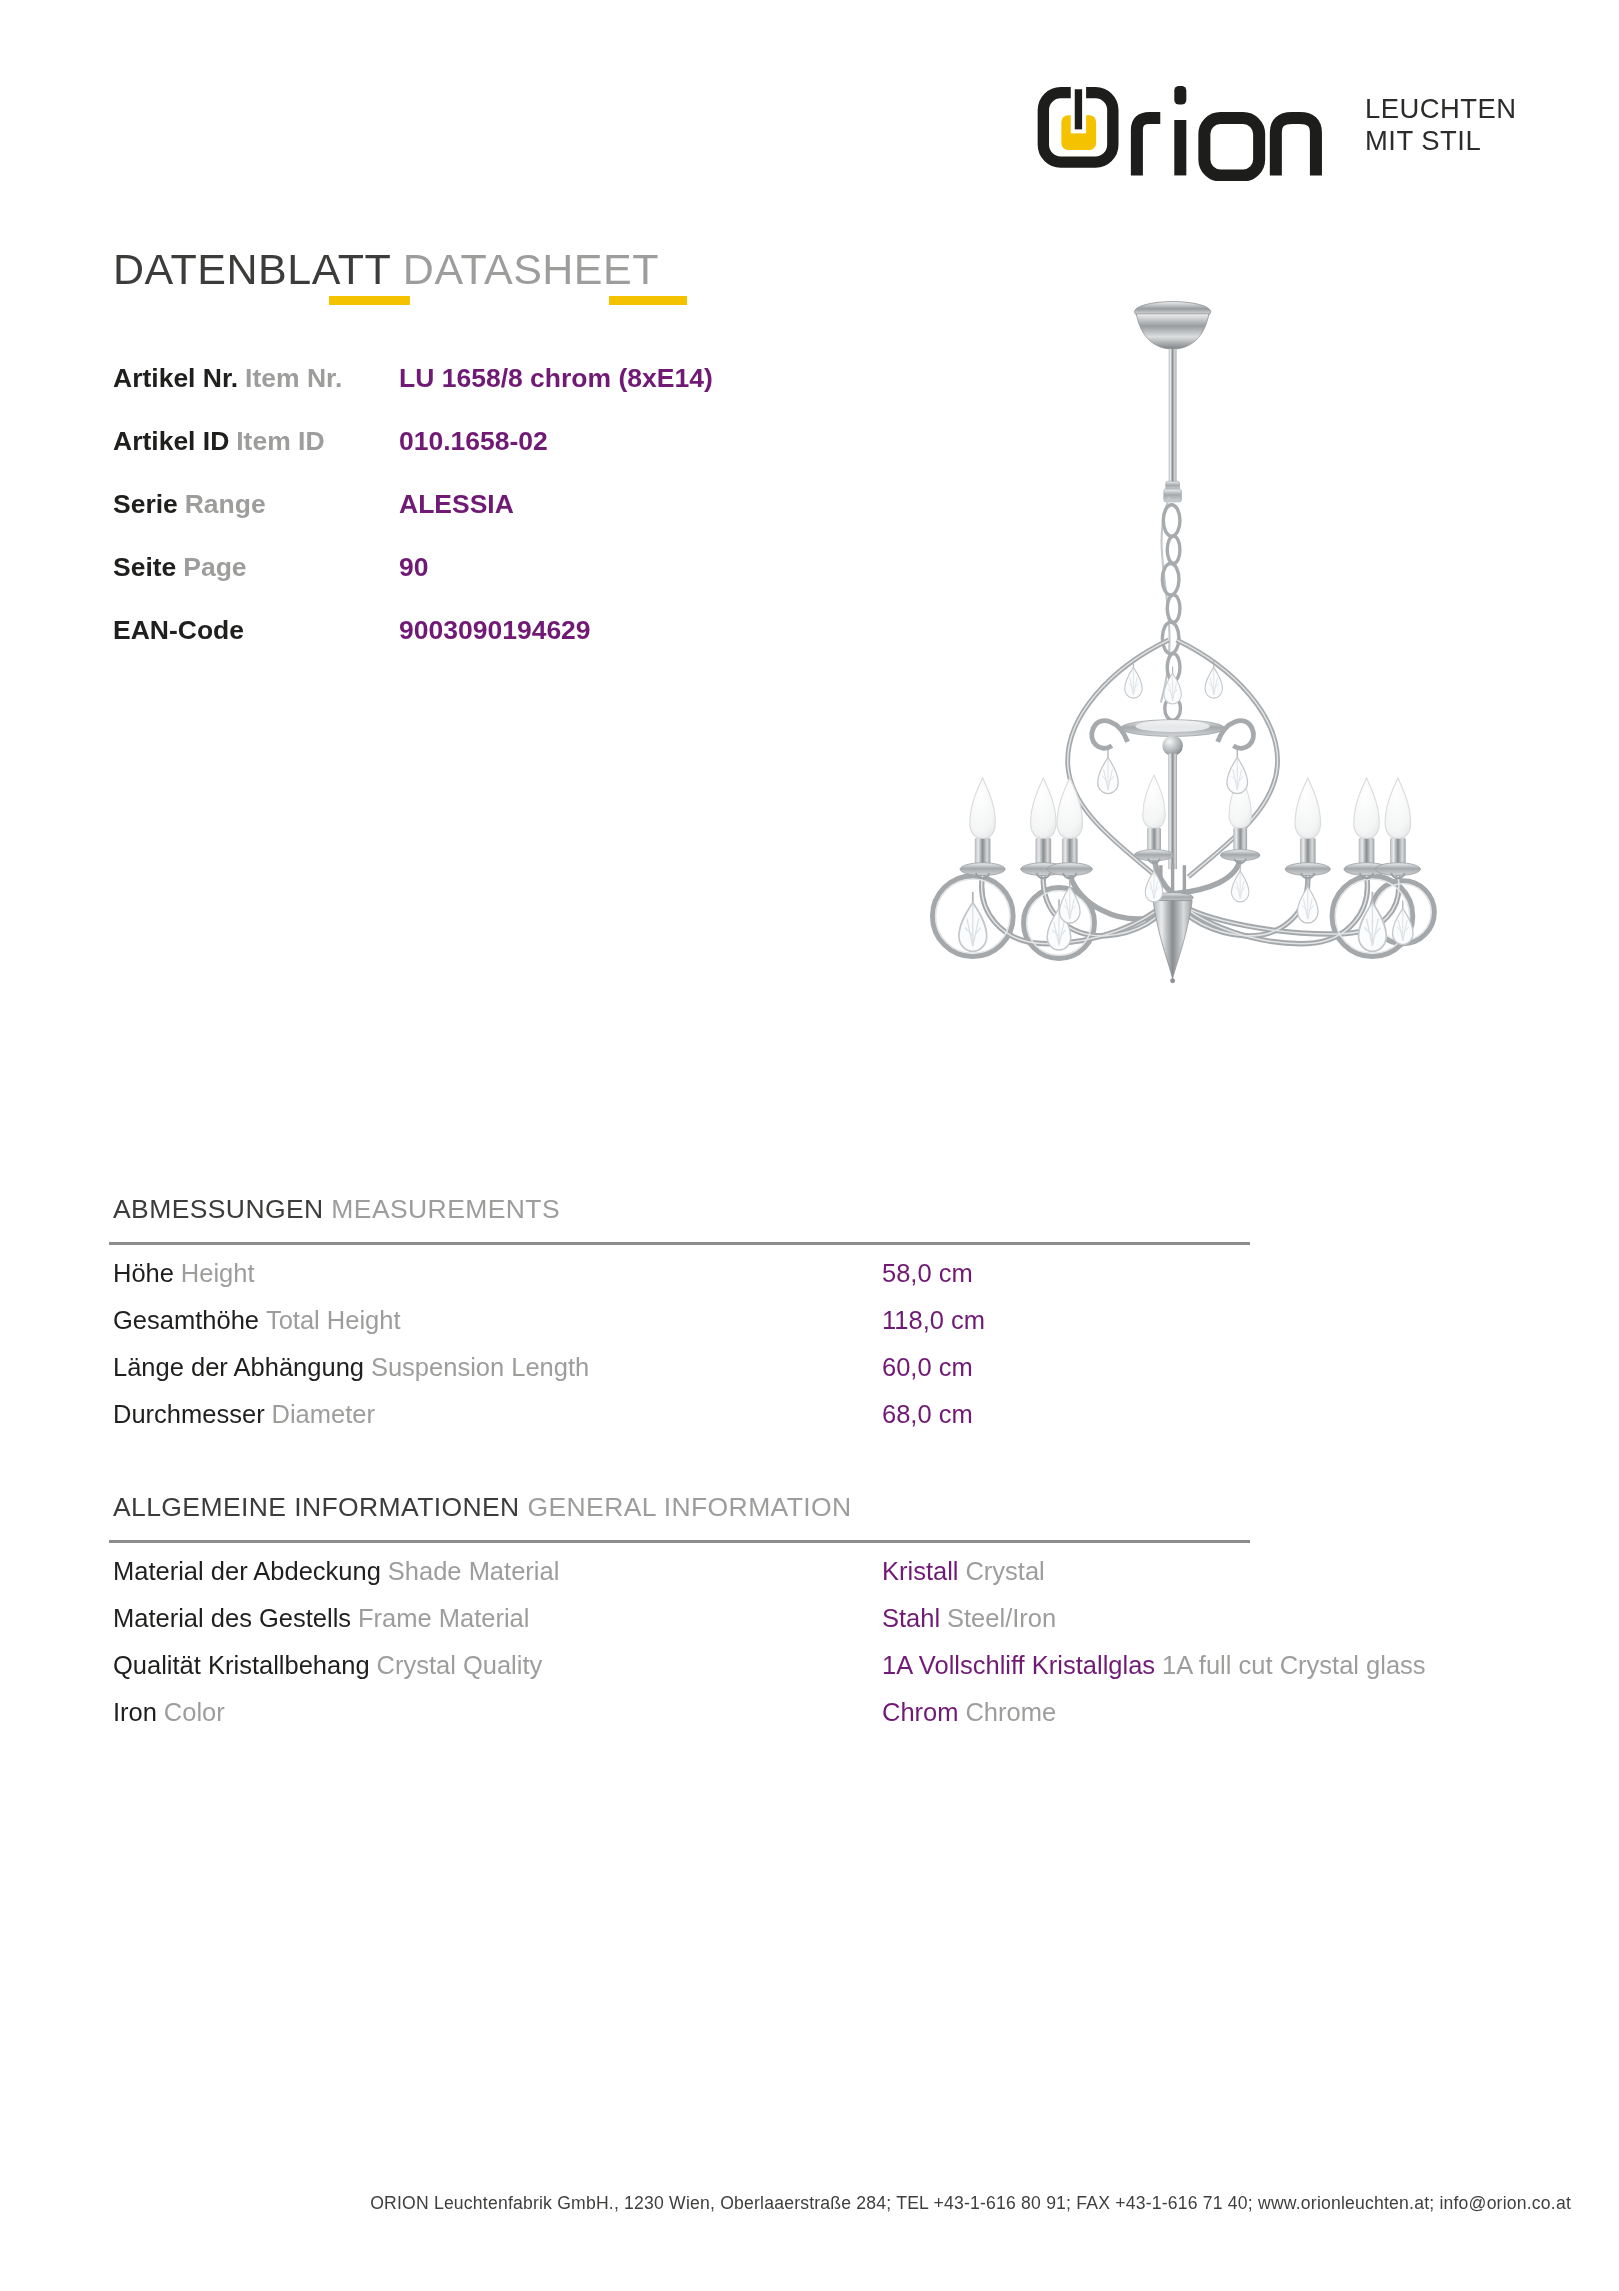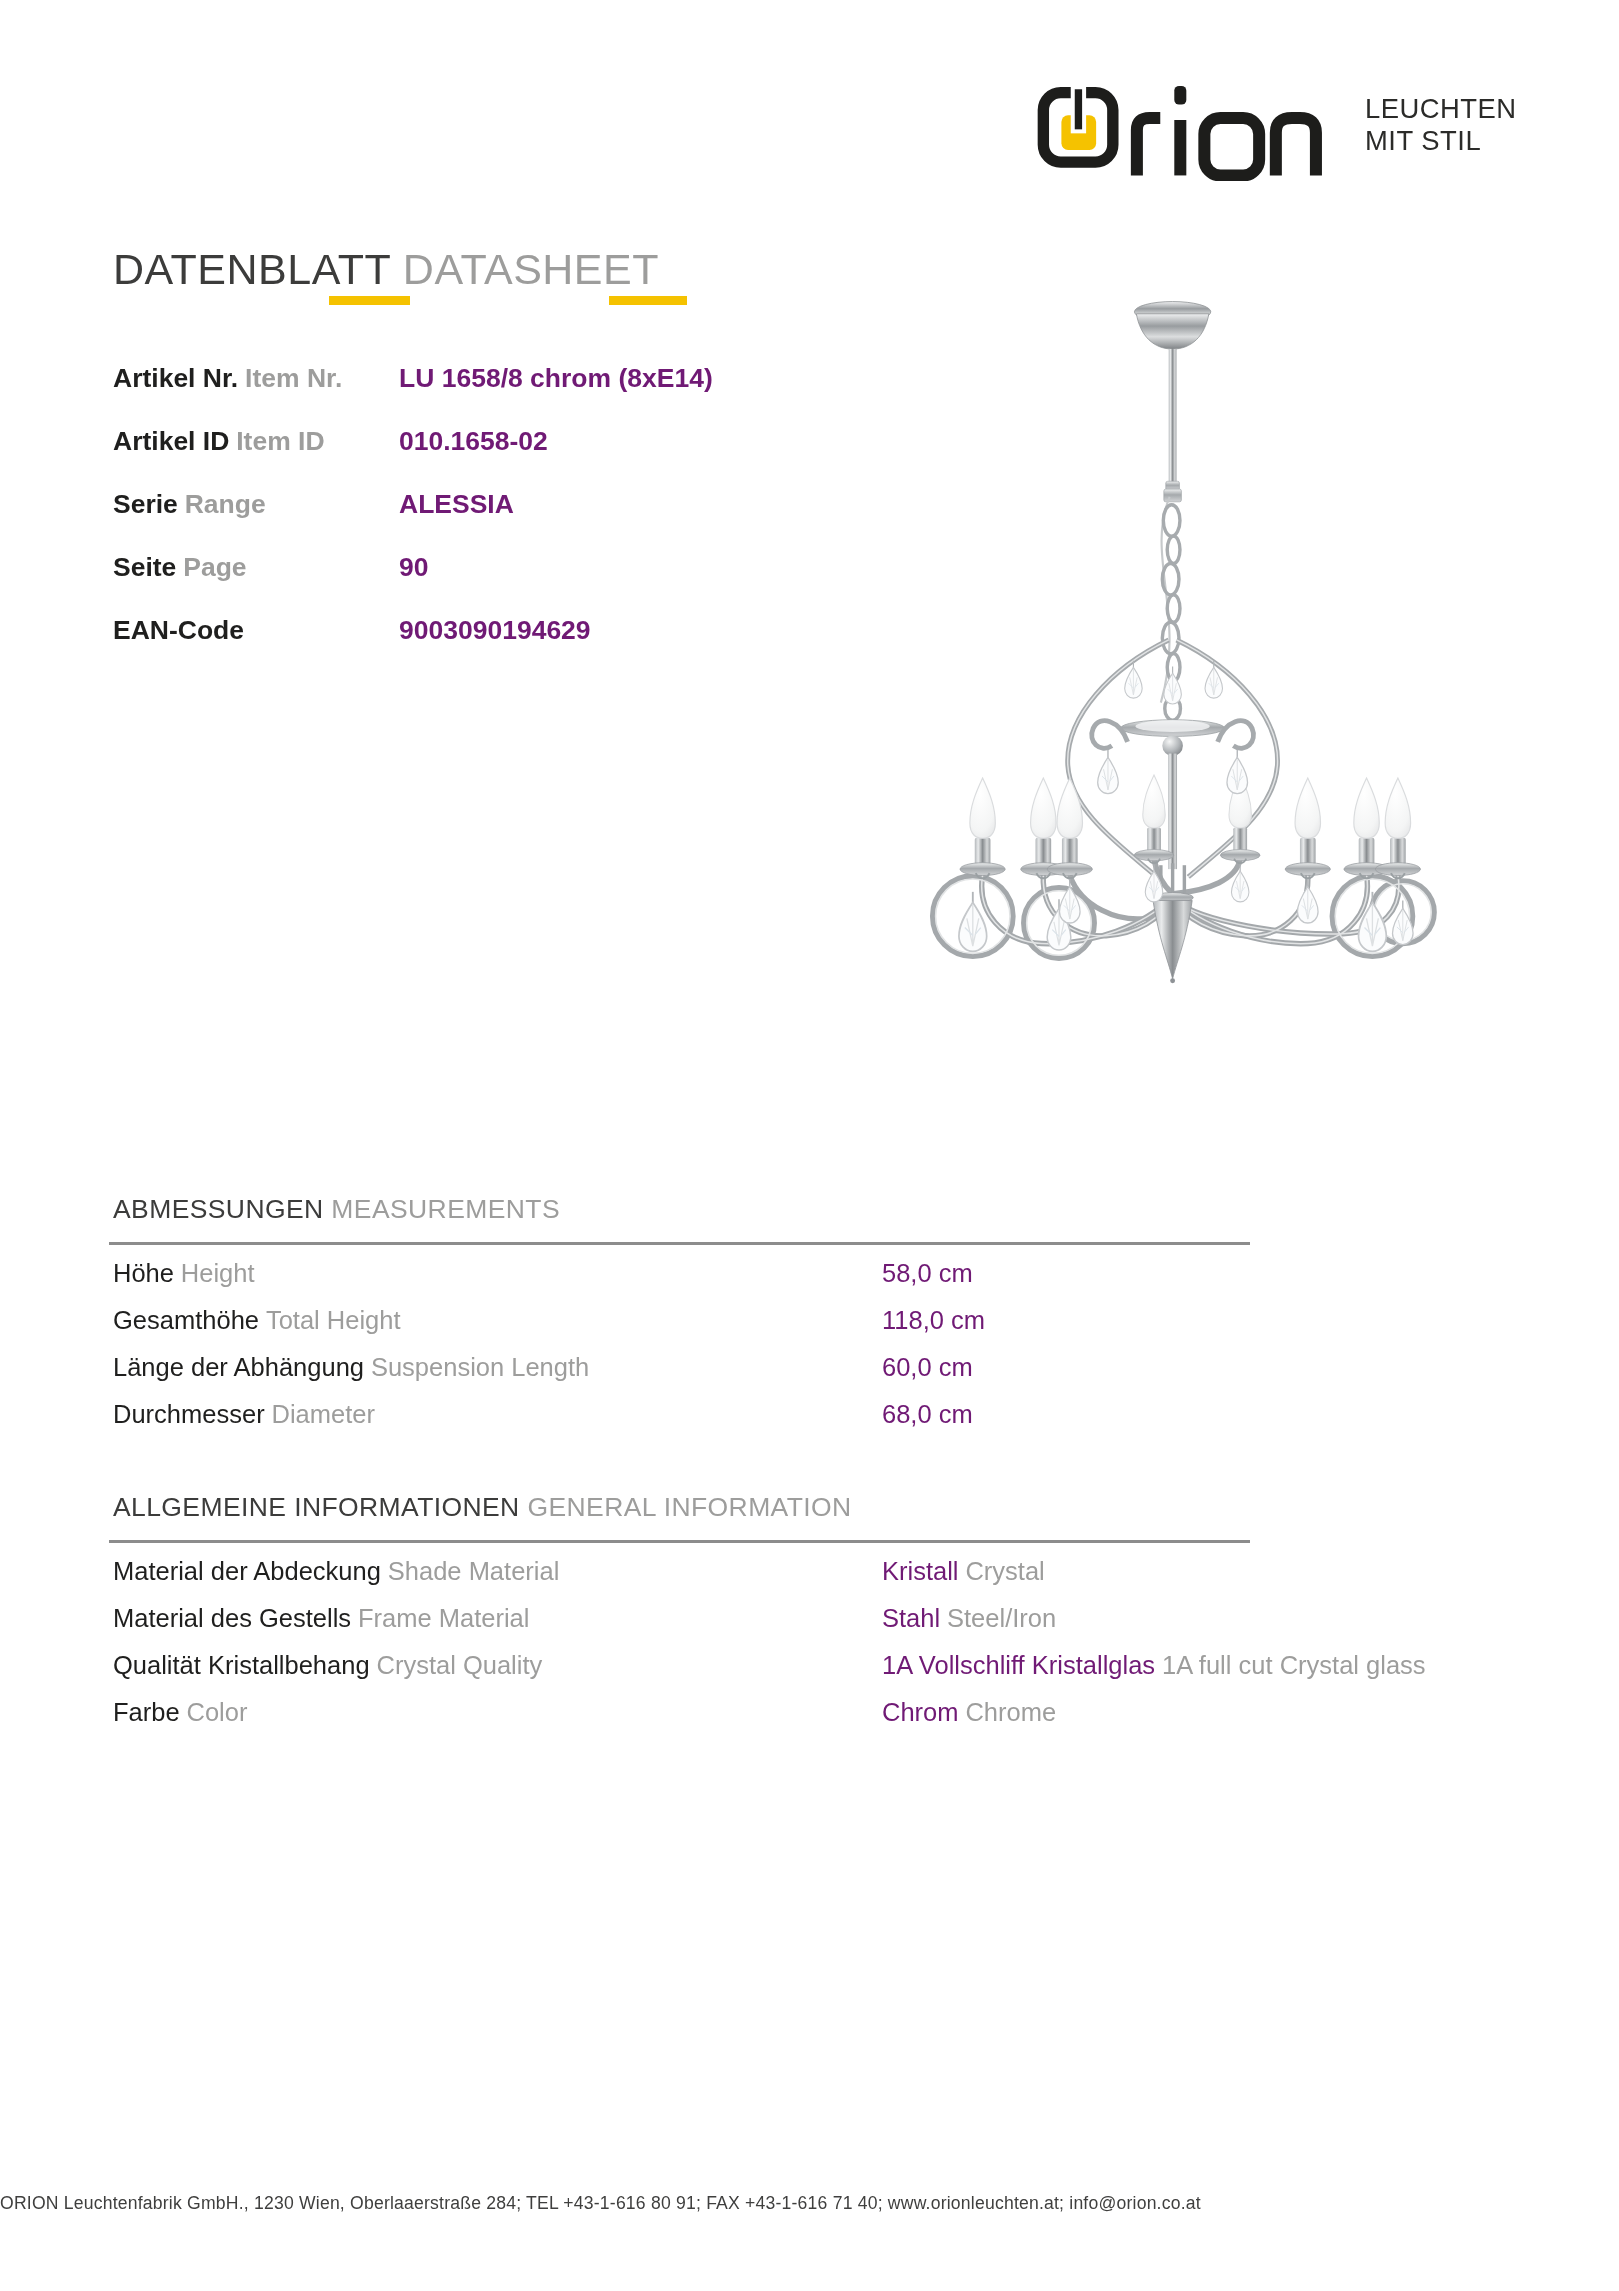--- a/index.html
+++ b/index.html
@@ -50,21 +50,21 @@
   .section-header{left:113px;font-size:26.5px;letter-spacing:0.4px;white-space:nowrap;}
   .section-header .de{color:var(--title-dark);}
   .section-header .en{color:var(--muted);margin-left:7.8px;}
   .rule{left:109px;width:1141px;height:2.9px;background:var(--rule);}
   .spec-table{left:113px;width:1392px;font-size:25.5px;}
   .spec-table .row{position:relative;height:47px;}
   .spec-table .val{position:absolute;left:769px;top:0;white-space:nowrap;}
 
   
   .footer{
-    left:0;top:2193px;width:1571px;text-align:left;
+    left:0;top:2193px;width:1571px;text-align:right;
     font-size:17.6px;color:#3f3f3e;letter-spacing:0.2px;
   }
 
   
   .product-image{left:916px;top:279px;width:524px;height:716px;}
 </style>
 </head>
 <body>
 
 <div class="abs logo">
@@ -302,20 +302,20 @@
     <span class="lbl"><span class="de">Material des Gestells</span><span class="en">Frame Material</span></span>
     <span class="val"><span class="de">Stahl</span><span class="en">Steel/Iron</span></span>
   </div>
 
   <div class="row">
     <span class="lbl"><span class="de">Qualität Kristallbehang</span><span class="en">Crystal Quality</span></span>
     <span class="val"><span class="de">1A Vollschliff Kristallglas</span><span class="en">1A full cut Crystal glass</span></span>
   </div>
 
   <div class="row">
-    <span class="lbl"><span class="de">Farbe</span><span class="en">Color</span></span>
+    <span class="lbl"><span class="de">Iron</span><span class="en">Color</span></span>
     <span class="val"><span class="de">Chrom</span><span class="en">Chrome</span></span>
   </div>
 
 </div>
 
 <div class="abs footer">ORION Leuchtenfabrik GmbH., 1230 Wien, Oberlaaerstraße 284; TEL +43-1-616 80 91; FAX +43-1-616 71 40; www.orionleuchten.at; info@orion.co.at</div>
 
 
 </body></html>

